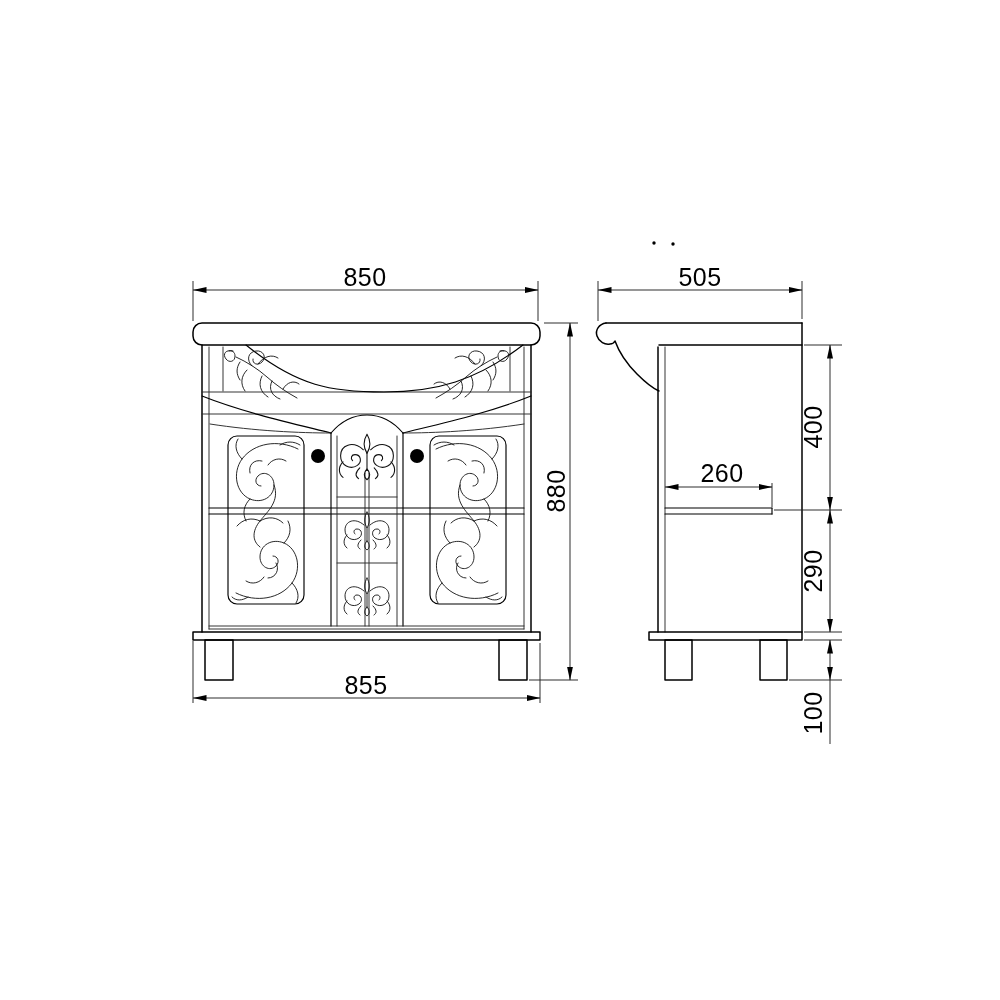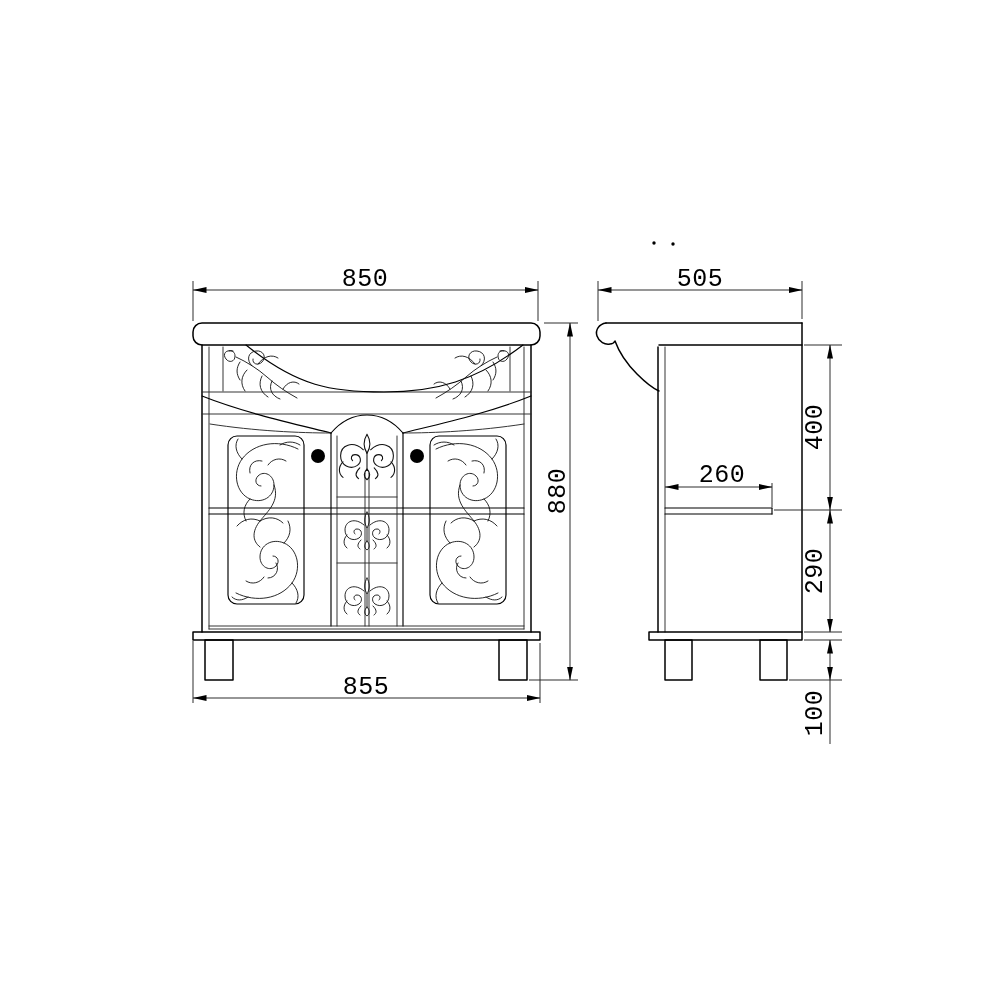--- a/index.html
+++ b/index.html
@@ -1,17 +1,17 @@
 <!DOCTYPE html>
 <html><head>
 <meta charset="utf-8">
 <style>
   html,body{margin:0;padding:0;background:#ffffff;}
   .sheet{position:relative;width:1000px;height:1000px;background:#fff;overflow:hidden;
-         font-family:Liberation Mono, monospace;}
+         font-family:Liberation Sans, sans-serif;}
   svg{position:absolute;left:0;top:0;}
   .ln   {fill:none;stroke:#000;stroke-width:1.5;stroke-linecap:round;stroke-linejoin:round;}
   .md   {fill:none;stroke:#000;stroke-width:1.15;stroke-linecap:round;stroke-linejoin:round;}
   .thin {fill:none;stroke:#2a2a2a;stroke-width:0.95;stroke-linecap:round;stroke-linejoin:round;}
   .orn  {fill:none;stroke:#111;stroke-width:0.9;stroke-linecap:round;stroke-linejoin:round;}
   .dim  {fill:none;stroke:#222;stroke-width:0.95;stroke-linecap:butt;}
   .dtxt {fill:#000;font-size:25px;letter-spacing:0.5px;}
   .solid{fill:#000;stroke:none;}
 </style>
 </head>

